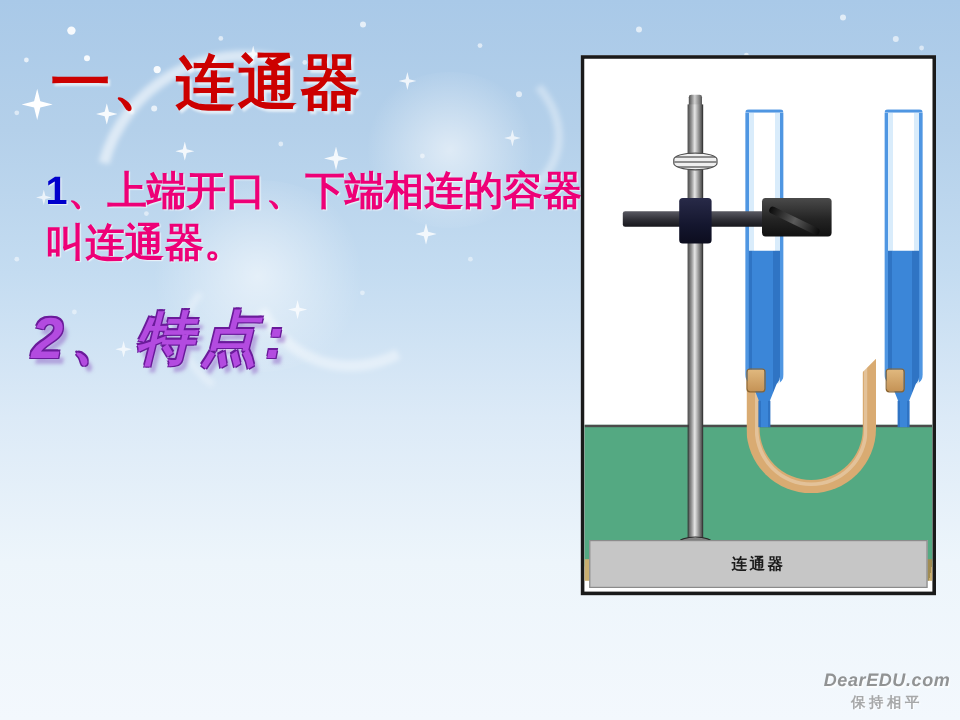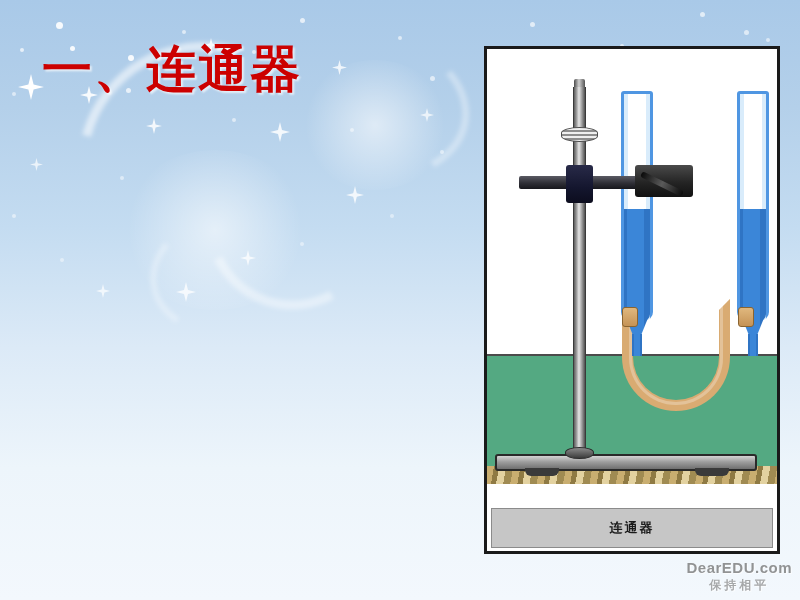--- a/index.html
+++ b/index.html
@@ -113,21 +113,21 @@
     font-style: italic;
     text-decoration: underline;
     text-decoration-thickness: 3px;
     text-underline-offset: 3px;
   }
 
   
   #figure {
     position: absolute;
     left: 484px; top: 46px;
-    width: 296px; height: 508px;
+    width: 296px; height: 450px;
     background: #ffffff;
     border: 3px solid #1a1a1a;
     overflow: hidden;
   }
   .fig-white { position:absolute; left:0; top:0; right:0; height: 307px; background:#fff; }
   .fig-green {
     position:absolute; left:0; right:0; top: 305px; height: 118px;
     background:#54a982;
     border-top: 2px solid #4b4b4b;
   }
@@ -251,21 +251,21 @@
     background: transparent;
   }
 
   
   .watermark {
     position:absolute; right: 8px; bottom: 6px;
     text-align:center;
     opacity: .72;
   }
   .watermark .wm1 {
-    font-size: 15px; font-weight: bold; 
+    font-size: 15px; font-weight: bold; font-style: italic;
     color: #6d6d6d;
     letter-spacing: .5px;
     text-shadow: 1px 1px 0 #fff;
   }
   .watermark .wm2 {
     font-size: 12px; font-weight: bold;
     color: #8a8a8a; letter-spacing: 3px;
     text-shadow: 1px 1px 0 #fff;
     margin-top: 1px;
   }
@@ -316,21 +316,23 @@
   <div class="star4" style="left:332px;top:60px;width:15px;height:15px;opacity:.8;"></div>
   <div class="star4" style="left:346px;top:186px;width:18px;height:18px;opacity:.8;"></div>
   <div class="star4" style="left:240px;top:250px;width:16px;height:16px;opacity:.75;"></div>
   <div class="star4" style="left:96px;top:284px;width:14px;height:14px;opacity:.7;"></div>
   <div class="star4" style="left:176px;top:282px;width:20px;height:20px;opacity:.75;"></div>
   <div class="star4" style="left:420px;top:108px;width:14px;height:14px;opacity:.7;"></div>
   <div class="star4" style="left:30px;top:158px;width:13px;height:13px;opacity:.7;"></div>
 
   <div class="title">一、连通器</div>
 
-
+  <div class="def"><span class="num">1</span><span>、上端开口、下端相连的容器叫连通器。</span></div>
+
+  <div class="feature">2、特点:</div>
 
 
   <div id="figure">
     <div class="fig-white"></div>
     <div class="fig-green"></div>
     <div class="fig-ground"></div>
 
     <div class="hose" style="left:135px; top:250px; width:108px; height:112px; border-radius:0 0 54px 54px;"></div>
     <div class="hose-inner" style="left:142px; top:252px; width:94px; height:104px; border-radius:0 0 47px 47px;"></div>
 

